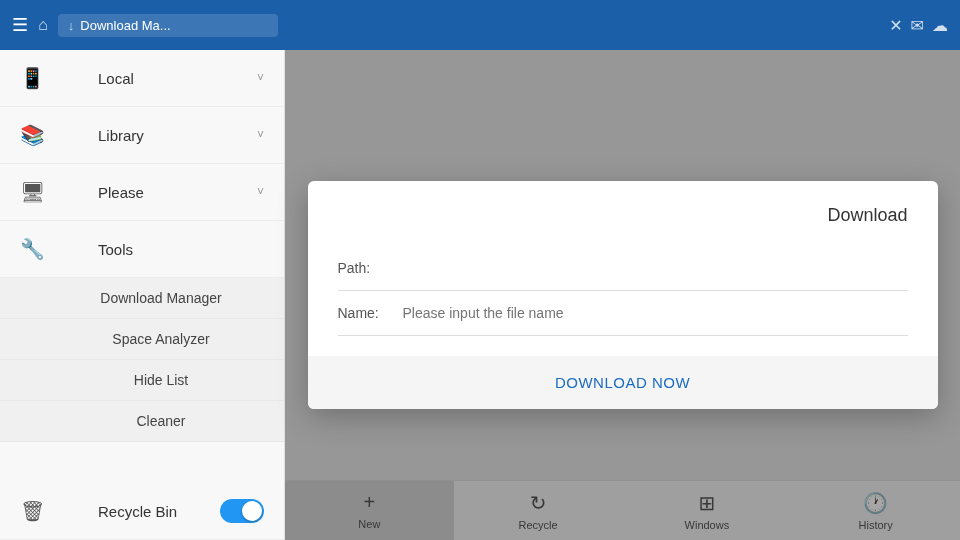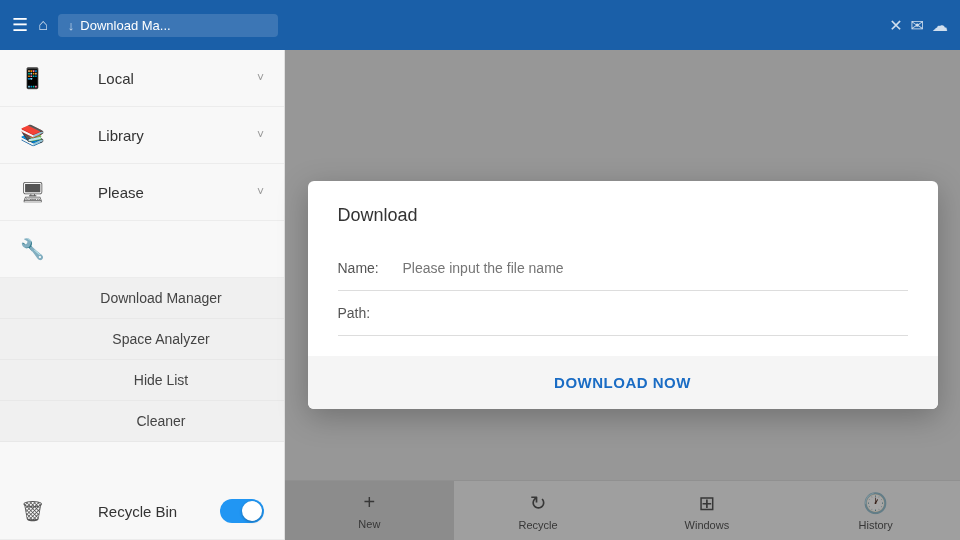--- a/index.html
+++ b/index.html
@@ -132,21 +132,21 @@
       z-index: 100;
     }
     .modal {
       background: white;
       border-radius: 6px;
       width: 630px;
       overflow: hidden;
       box-shadow: 0 8px 30px rgba(0,0,0,0.25);
     }
     .modal-title {
-      text-align: left;
+      text-align: right;
       padding: 24px 30px 20px;
       font-size: 18px;
       color: #333;
       font-weight: 400;
     }
     .modal-body { padding: 0 30px 0; }
     .modal-field {
       display: flex;
       align-items: center;
       border-bottom: 1px solid #ddd;
@@ -172,21 +172,21 @@
       padding: 18px 30px;
       display: flex;
       justify-content: center;
       margin-top: 20px;
     }
     .modal-download-btn {
       background: none;
       border: none;
       color: #1a6cc4;
       font-size: 15px;
-      font-weight: 700;
+      font-weight: 400;
       cursor: pointer;
       letter-spacing: 0.5px;
     }
   </style>
 </head>
 <body>
 
 <div class="app-container">
 
   <div class="header-bar">
@@ -220,20 +220,21 @@
       </div>
 
       <div class="sidebar-item">
         <span class="sidebar-icon">🖥</span>
         <span class="sidebar-label">Please</span>
         <span class="sidebar-chevron">˅</span>
       </div>
 
       <div class="sidebar-item">
         <span class="sidebar-icon">🔧</span>
+        <span class="sidebar-label">Tools</span>
       </div>
 
       <div class="sidebar-sub-items">
         <div class="sidebar-sub-item">Download Manager</div>
         <div class="sidebar-sub-item">Space Analyzer</div>
         <div class="sidebar-sub-item">Hide List</div>
         <div class="sidebar-sub-item">Cleaner</div>
       </div>
 
       <div class="sidebar-item" style="margin-top: auto;">
@@ -250,26 +251,26 @@
 
     <div class="content-area">
 
       <div class="modal-overlay">
         <div class="modal">
 
           <div class="modal-title">Download</div>
 
           <div class="modal-body">
             <div class="modal-field">
+              <span class="modal-field-label">Path:</span>
+              <input class="modal-field-input" type="text" value="" style="">
+            </div>
+            <div class="modal-field">
               <span class="modal-field-label">Name:</span>
               <input class="modal-field-input" type="text" placeholder="Please input the file name" style="">
-            </div>
-            <div class="modal-field">
-              <span class="modal-field-label">Path:</span>
-              <input class="modal-field-input" type="text" value="" style="">
             </div>
           </div>
 
           <div class="modal-footer">
             <button class="modal-download-btn">DOWNLOAD NOW</button>
           </div>
 
         </div>
       </div>
 

